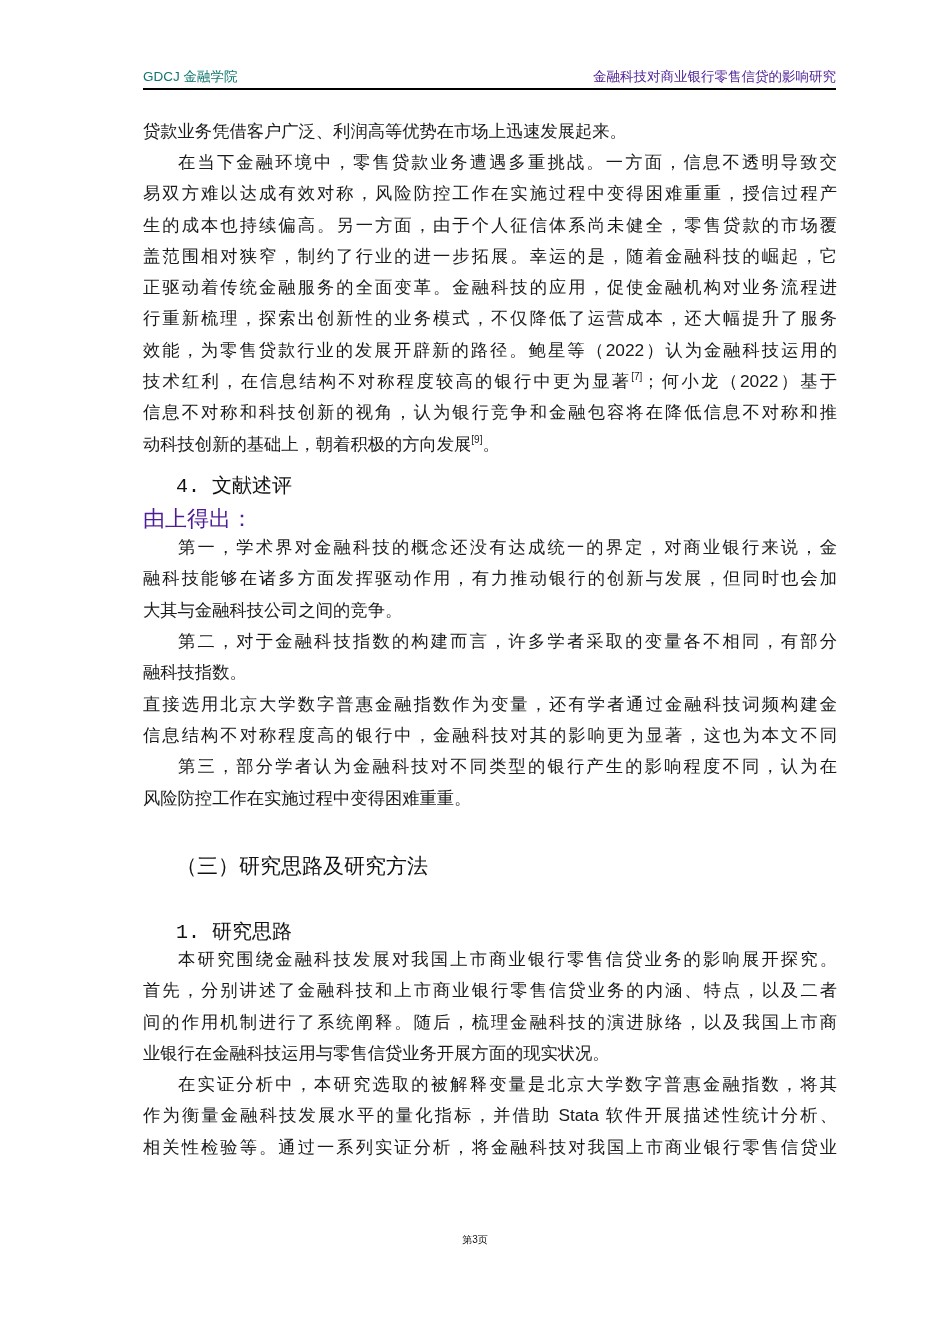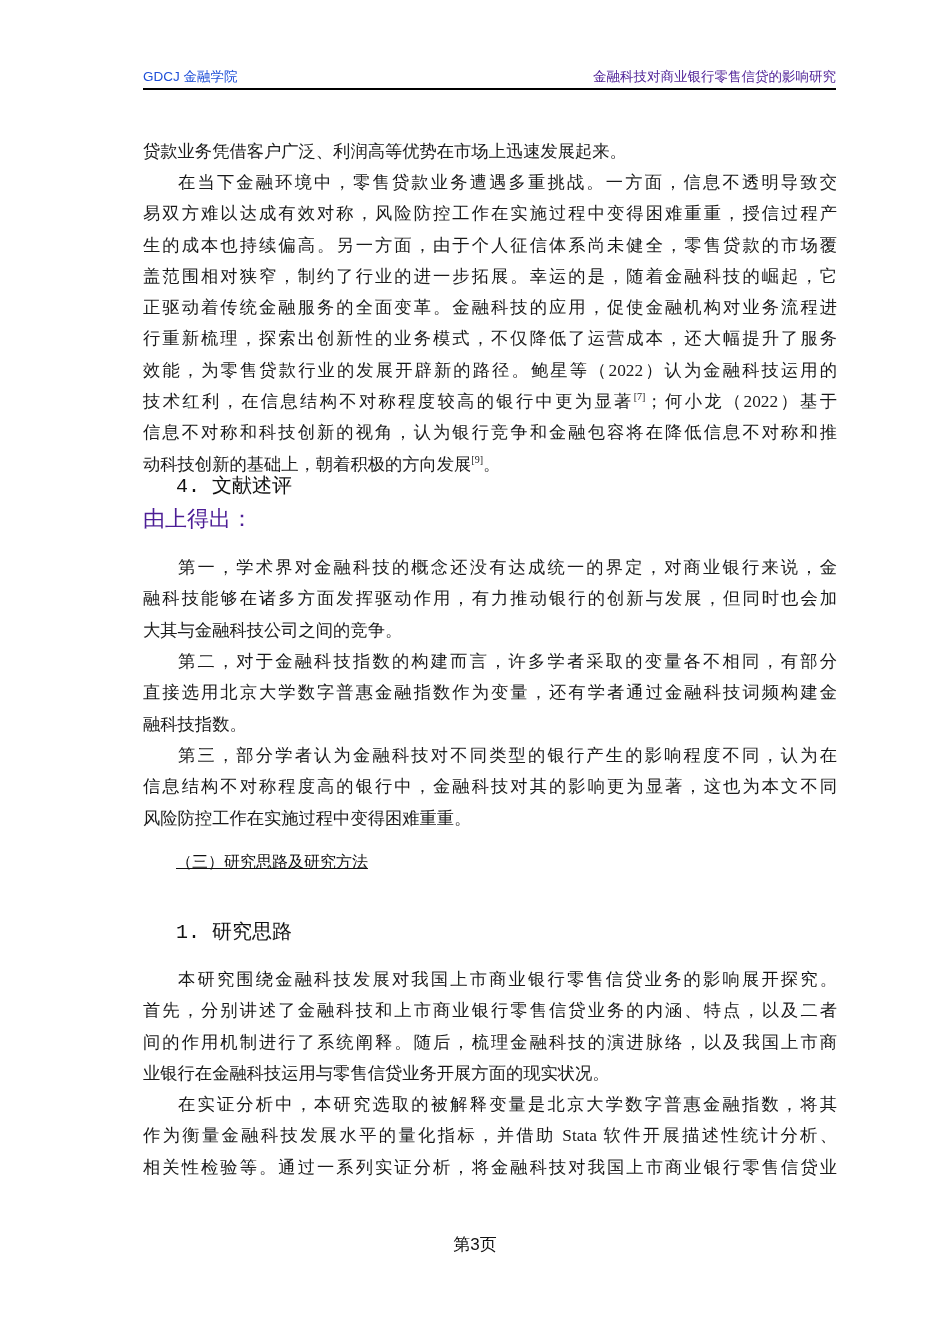--- a/index.html
+++ b/index.html
@@ -1,29 +1,29 @@
 <!DOCTYPE html>
 <html><head>
   <meta charset="utf-8">
   <style>
     html, body { margin: 0; padding: 0; background: #ffffff; }
     body { width: 950px; height: 1344px; position: relative; overflow: hidden; color: #111; }
     .page { position: absolute; left: 0; top: 0; width: 950px; height: 1344px; background: #fff; }
     .header { position: absolute; left: 143px; top: 66px; width: 693px; height: 22px; border-bottom: 2px solid #000; }
-    .header .left { position: absolute; left: 0; top: 2px; font-family: "Liberation Sans", "DejaVu Sans", sans-serif; font-size: 13.5px; color: #1d4ed8; }
+    .header .left { position: absolute; left: 0; top: 2px; font-family: "Liberation Sans", "DejaVu Sans", sans-serif; font-size: 13.5px; color: #0f766e; }
     .header .right { position: absolute; right: 0; top: 2px; font-family: "Liberation Sans", "DejaVu Sans", sans-serif; font-size: 13.5px; color: #4c1d95; }
-    .body-text { position: absolute; left: 143px; width: 694px; font-family: Liberation Serif, serif; font-size: 17.3px; line-height: 31.3px; color: #1a1a1a; text-align: justify; margin-top: 20px; }
+    .body-text { position: absolute; left: 143px; width: 694px; font-family: Liberation Sans, sans-serif; font-size: 17.3px; line-height: 31.3px; color: #1a1a1a; text-align: justify; }
     .line { white-space: nowrap; height: 31.3px; display: block; text-align-last: justify; }
     .line.last { text-align-last: left; }
     .indent { padding-left: 35px; }
     sup { font-size: 10px; vertical-align: 7px; line-height: 0; }
     .h3 { position: absolute; left: 176px; font-family: Liberation Mono, monospace; font-size: 20px; color: #111; }
-    .h2 { position: absolute; left: 176px; font-family: "DejaVu Sans", "Liberation Sans", sans-serif; font-size: 16px; color: #111; text-decoration: underline; }
+    .h2 { position: absolute; left: 176px; font-family: "DejaVu Sans", "Liberation Sans", sans-serif; font-size: 21px; color: #111; }
     .plain { position: absolute; left: 143px; font-family: Liberation Mono, monospace; font-size: 22px; color: #4c1d95; }
-    .footer { position: absolute; top: 1233px; left: 0; width: 950px; text-align: center; font-family: "Liberation Sans", "DejaVu Sans", sans-serif; font-size: 17px; color: #111; }
+    .footer { position: absolute; top: 1233px; left: 0; width: 950px; text-align: center; font-family: "Liberation Sans", "DejaVu Sans", sans-serif; font-size: 10px; color: #111; }
   </style>
 </head>
 <body>
 
 <div class="page">
 
   <div class="header">
     <span class="left">GDCJ 金融学院</span>
     <span class="right">金融科技对商业银行零售信贷的影响研究</span>
   </div>
@@ -49,27 +49,27 @@
   <div class="plain" style="top:504px;">由上得出：</div>
 
   <div class="body-text" style="top:532px;">
     <span class="line indent">第一，学术界对金融科技的概念还没有达成统一的界定，对商业银行来说，金</span>
     <span class="line">融科技能够在诸多方面发挥驱动作用，有力推动银行的创新与发展，但同时也会加</span>
     <span class="line last">大其与金融科技公司之间的竞争。</span>
   </div>
 
   <div class="body-text" style="top:626px;">
     <span class="line indent">第二，对于金融科技指数的构建而言，许多学者采取的变量各不相同，有部分</span>
+    <span class="line last">融科技指数。</span>
     <span class="line">直接选用北京大学数字普惠金融指数作为变量，还有学者通过金融科技词频构建金</span>
-    <span class="line last">融科技指数。</span>
   </div>
 
   <div class="body-text" style="top:720px;">
+    <span class="line">信息结构不对称程度高的银行中，金融科技对其的影响更为显著，这也为本文不同</span>
     <span class="line indent">第三，部分学者认为金融科技对不同类型的银行产生的影响程度不同，认为在</span>
-    <span class="line">信息结构不对称程度高的银行中，金融科技对其的影响更为显著，这也为本文不同</span>
     <span class="line last">风险防控工作在实施过程中变得困难重重。</span>
   </div>
 
   <div class="h2" style="top:852px;">（三）研究思路及研究方法</div>
 
   <div class="h3" style="top:918px;">1. 研究思路</div>
 
   <div class="body-text" style="top:944px;">
     <span class="line indent">本研究围绕金融科技发展对我国上市商业银行零售信贷业务的影响展开探究。</span>
     <span class="line">首先，分别讲述了金融科技和上市商业银行零售信贷业务的内涵、特点，以及二者</span>

